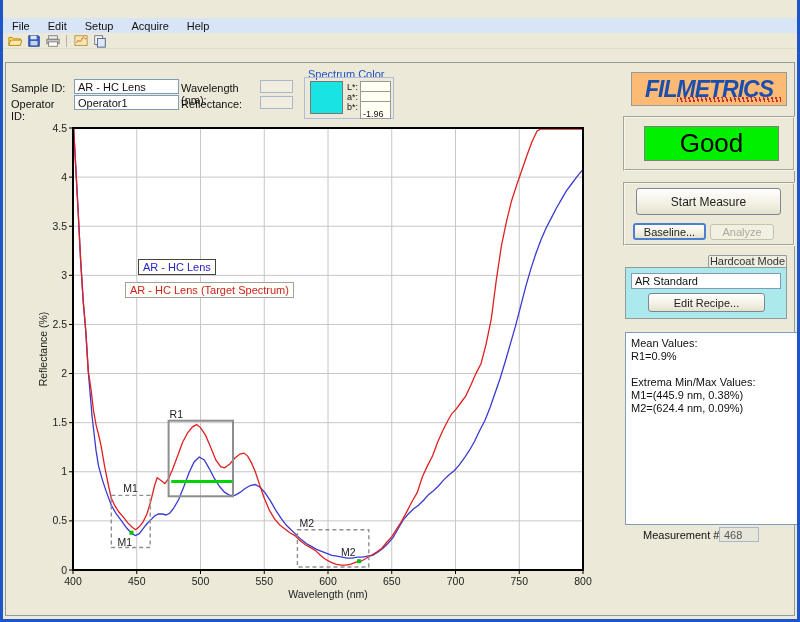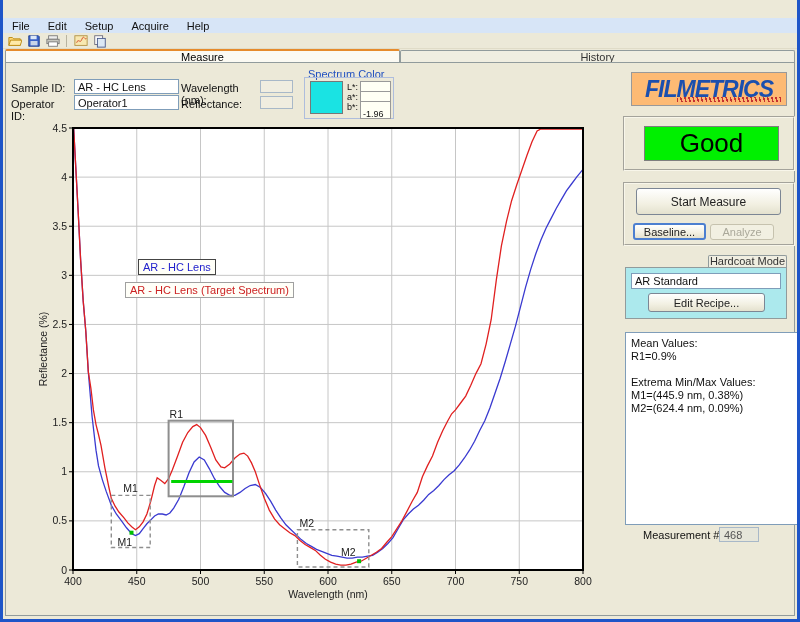--- a/index.html
+++ b/index.html
@@ -119,24 +119,20 @@
         </svg>
       </span>
       <span class="tbtn">
         <svg viewBox="0 0 16 16">
           <rect x="2" y="2" width="9" height="10" fill="#fff" stroke="#667"></rect>
           <rect x="5" y="5" width="9" height="10" fill="#dce8f4" stroke="#445588"></rect>
         </svg>
       </span>
     </div>
 
-  <div class="tabs">
-    <div class="tab active">Measure</div>
-    <div class="tab inactive">History</div>
-  </div>
 
   <div class="content"></div>
 
   <div class="lbl r" style="left:8px;top:82px;width:60px;">Sample ID:</div>
   <div class="input" style="left:71px;top:79px;width:105px;height:15px;">AR - HC Lens</div>
   <div class="lbl r" style="left:8px;top:98px;width:60px;">Operator ID:</div>
   <div class="input" style="left:71px;top:95px;width:105px;height:15px;">Operator1</div>
 
   <div class="lbl r" style="left:178px;top:82px;width:75px;">Wavelength (nm):</div>
   <div class="dfield" style="left:257px;top:80px;width:33px;height:13px;"></div>

